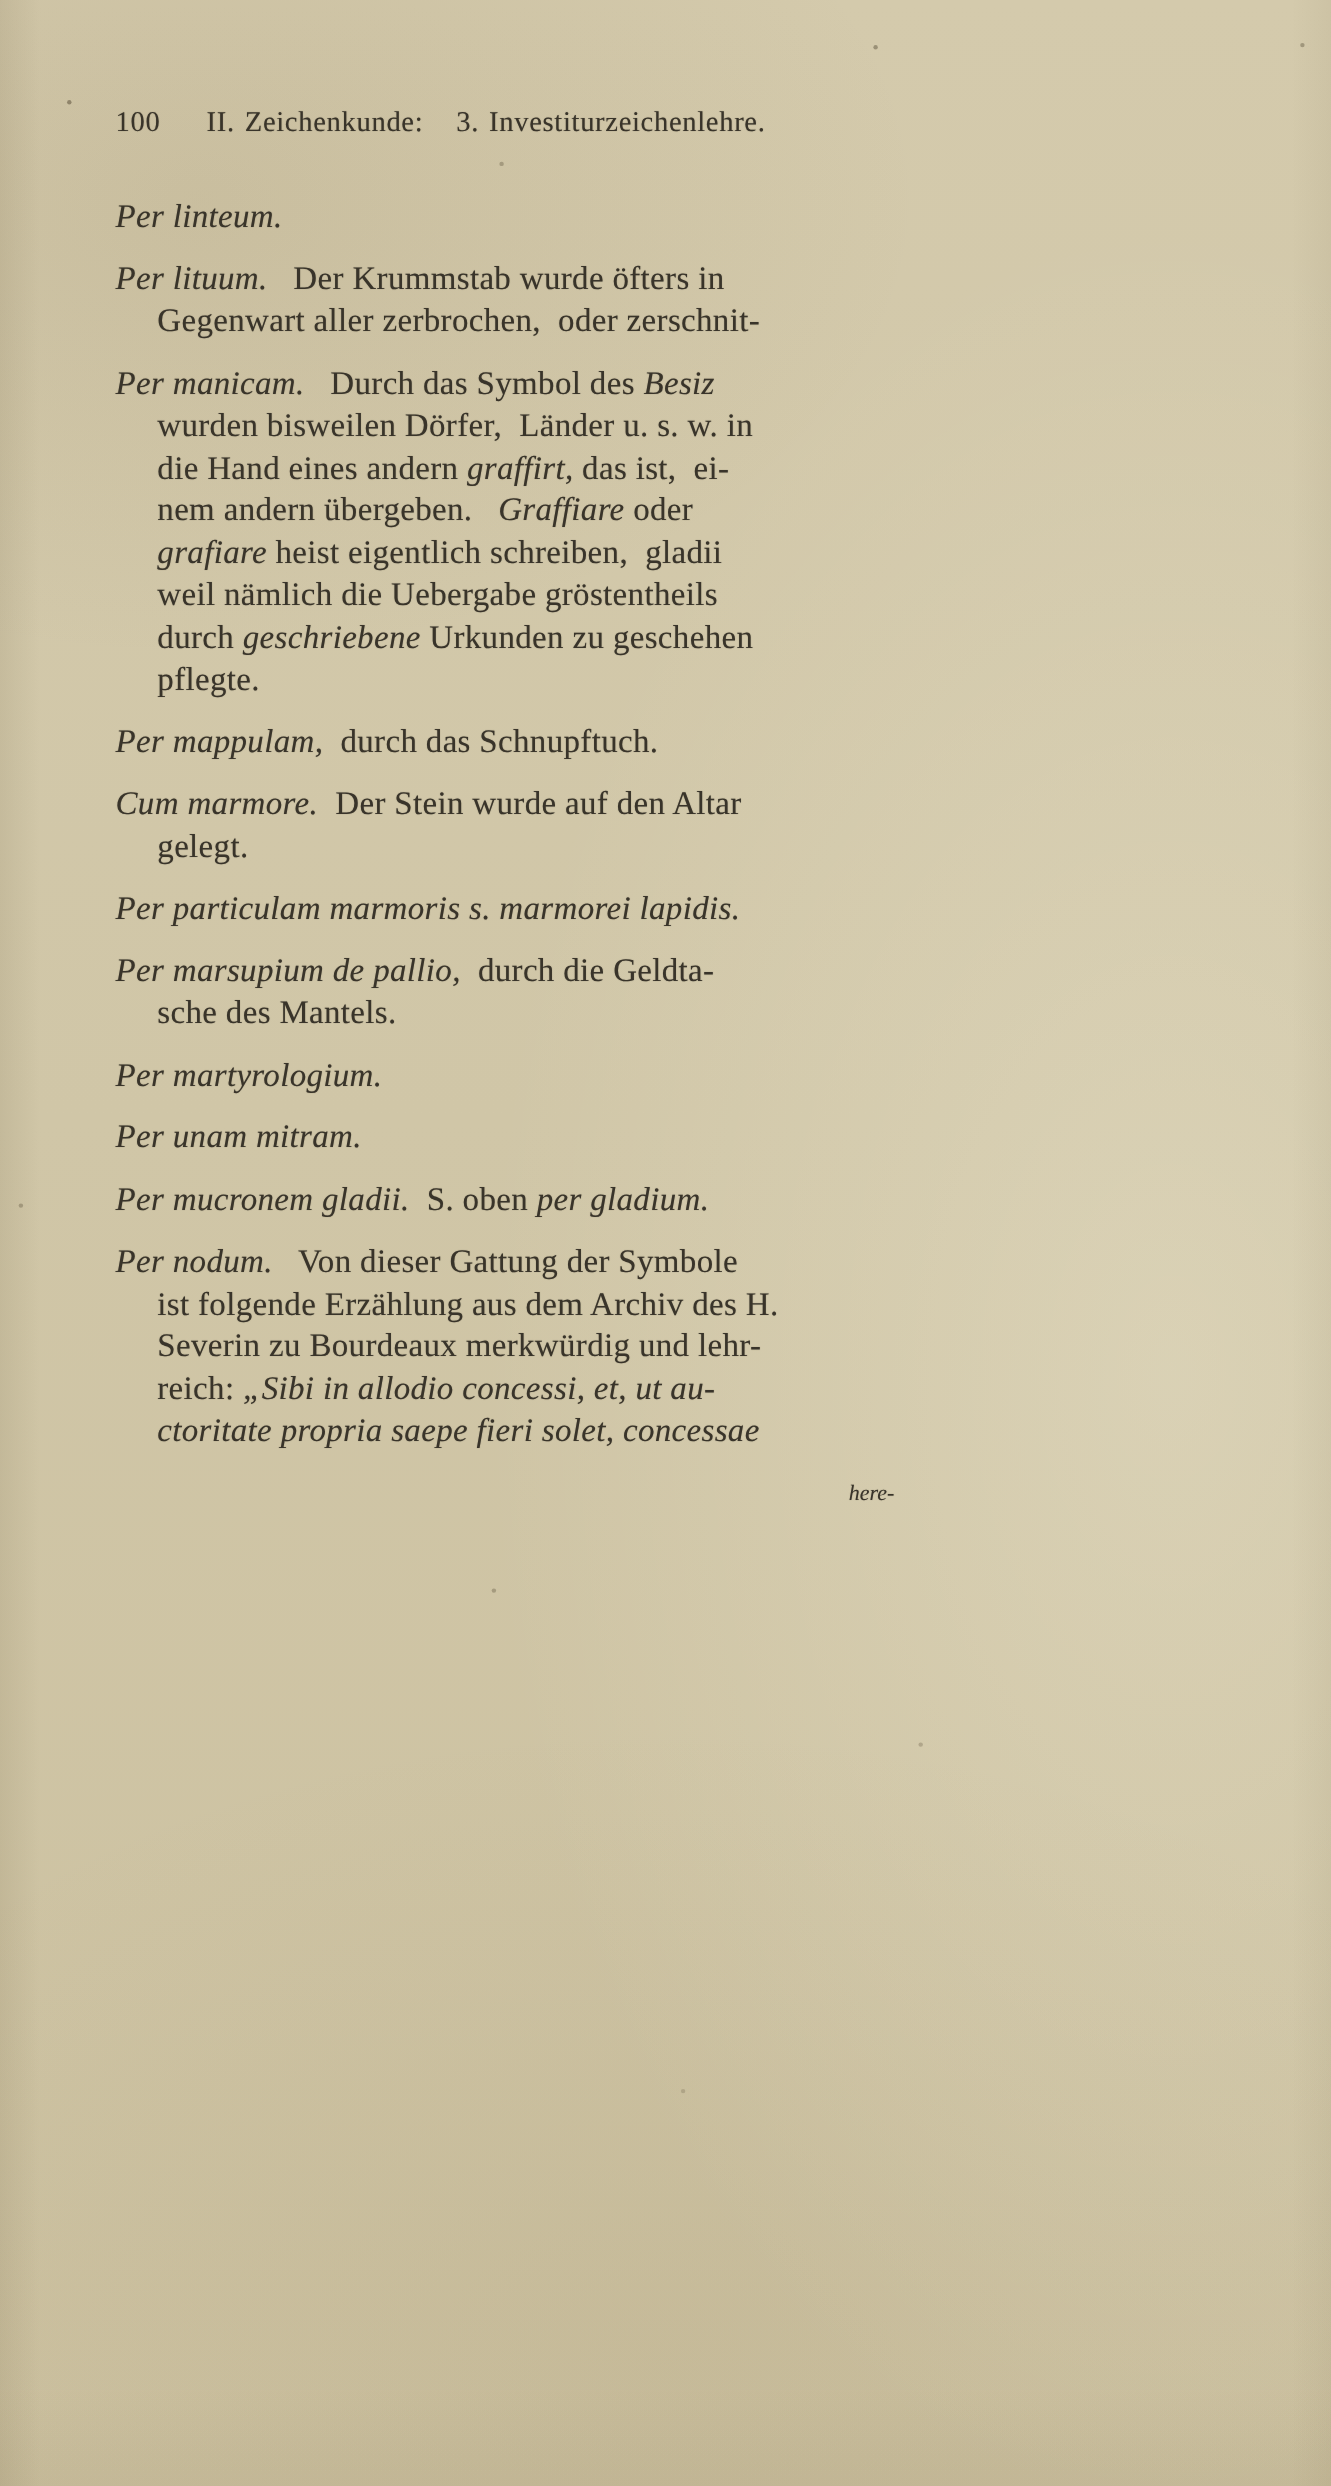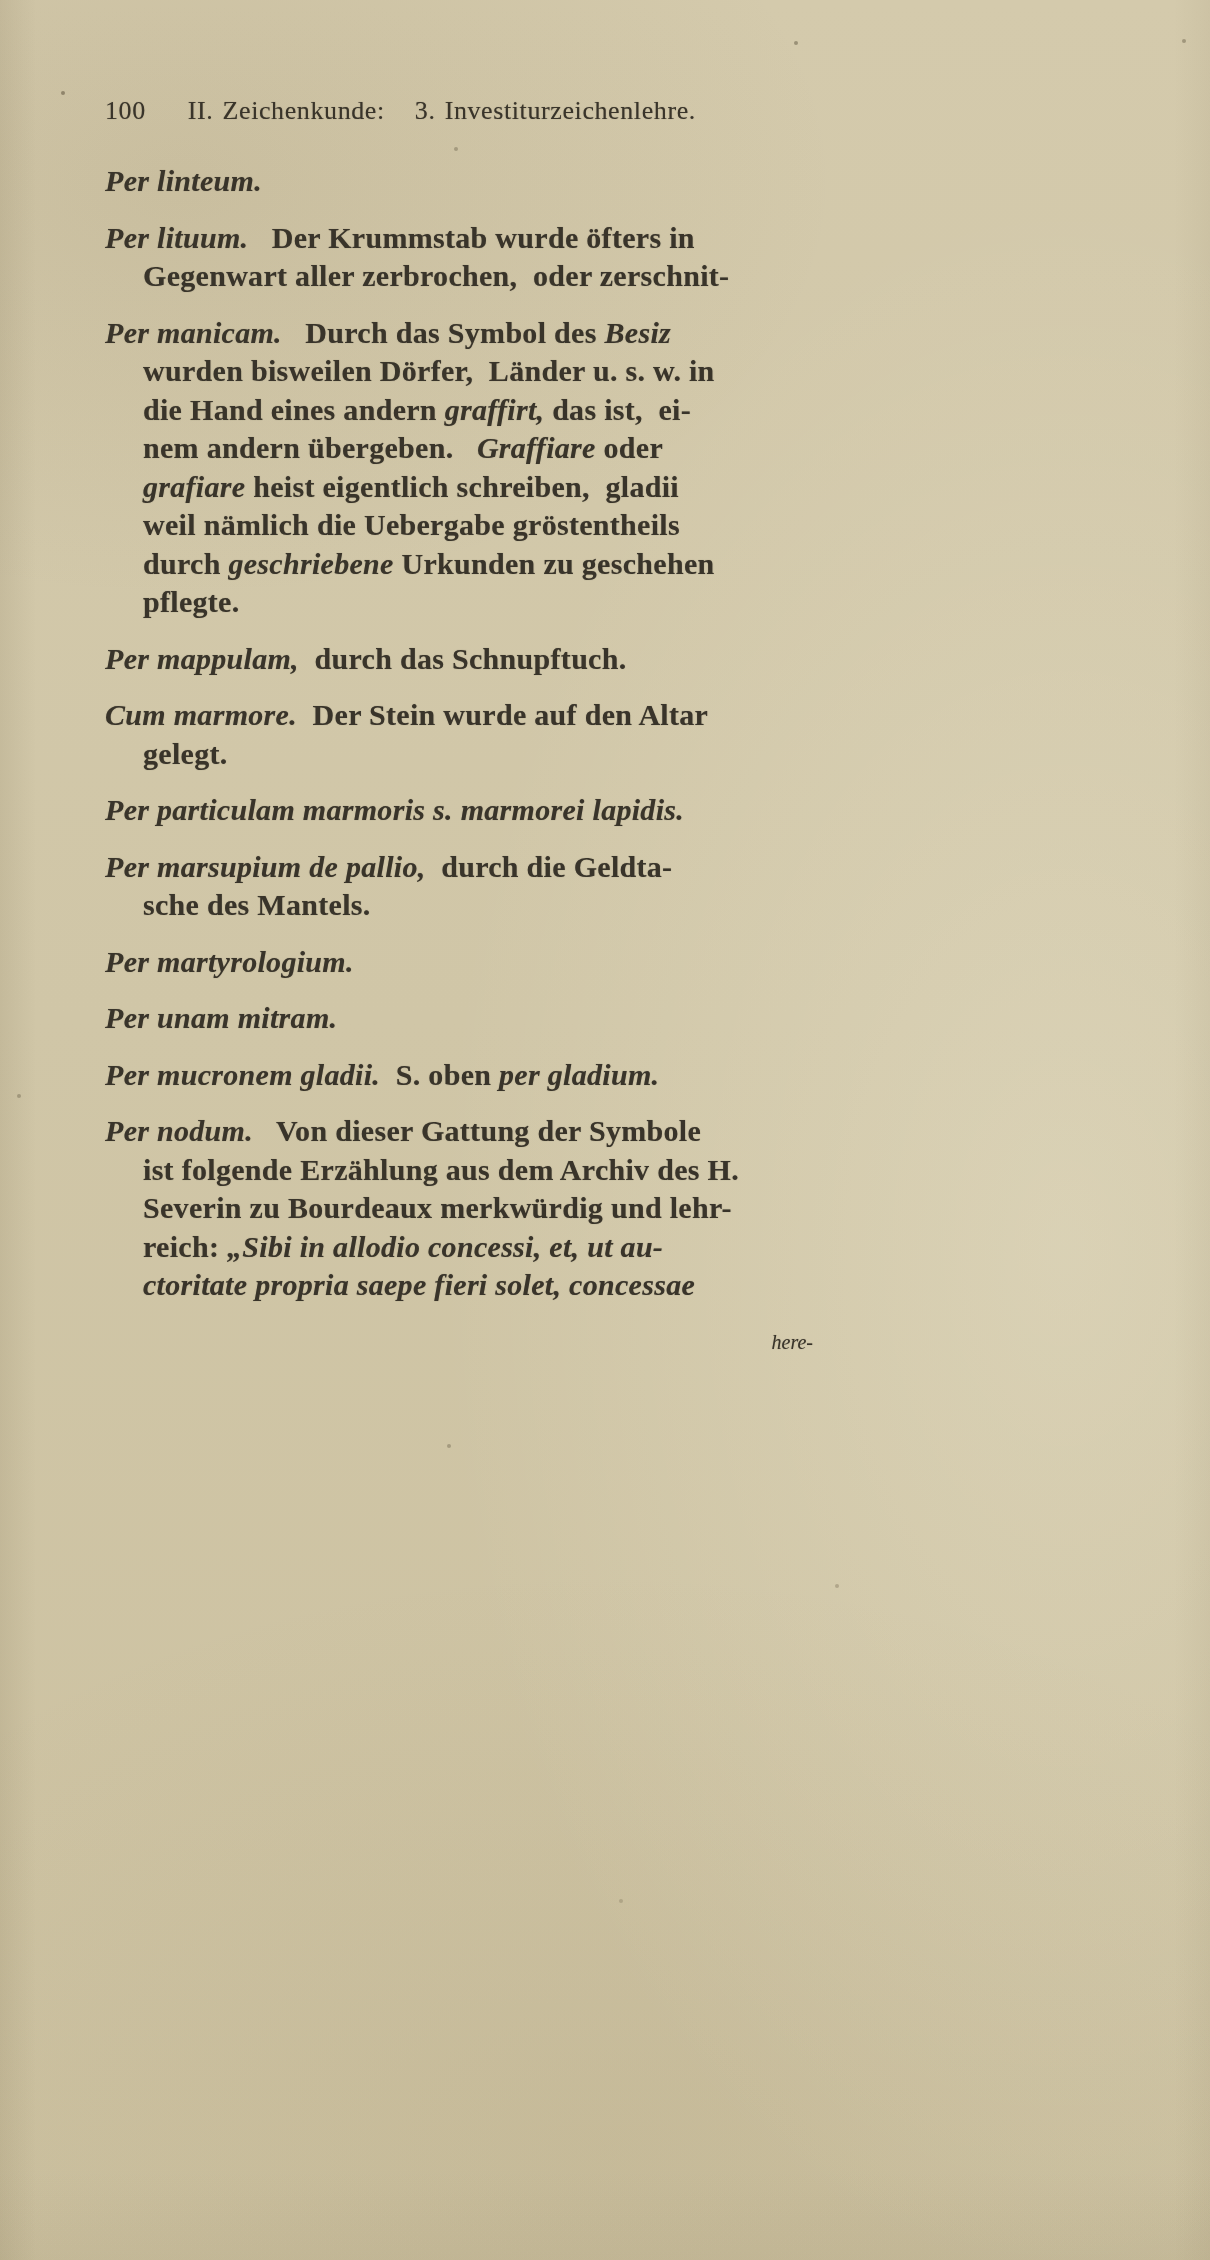--- a/index.html
+++ b/index.html
@@ -49,35 +49,34 @@
     left:105px;
     top:96px;
     width:712px;
   }
   .running-head{
     display:flex;
     align-items:baseline;
     font-size:26px;
     letter-spacing:0.6px;
     word-spacing:2px;
-    margin-bottom:36px;
+    margin-bottom:52px;
     text-shadow:0 0 1px rgba(56,50,38,0.45);
   }
   .running-head .pageno{margin-right:42px;}
   .running-head .section{margin-right:30px;}
   .entry{
     margin-bottom:18px;
     font-size:30px;
     letter-spacing:0.3px;
     text-shadow:0 0 1px rgba(56,50,38,0.42);
   }
   .line{
     line-height:38.5px;
     white-space:pre-wrap;
-    font-weight:bold;
   }
   .line.cont{padding-left:38px;}
   .it{font-style:italic;}
   .catchword{
     font-size:20px;
     font-style:italic;
     text-align:right;
     line-height:38.5px;
     padding-right:4px;
     text-shadow:0 0 1px rgba(56,50,38,0.42);

